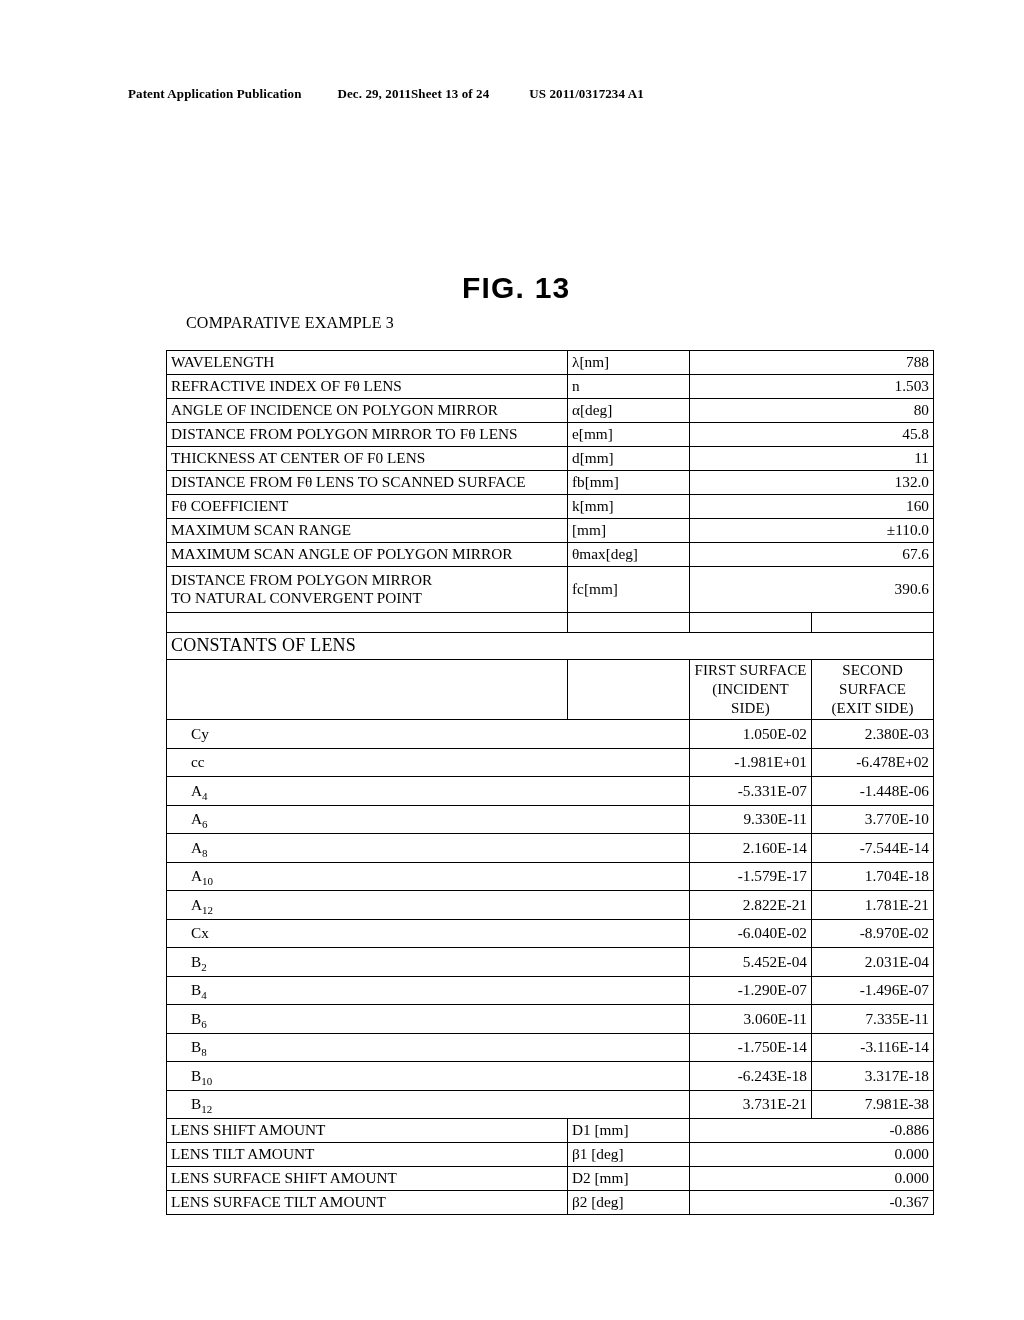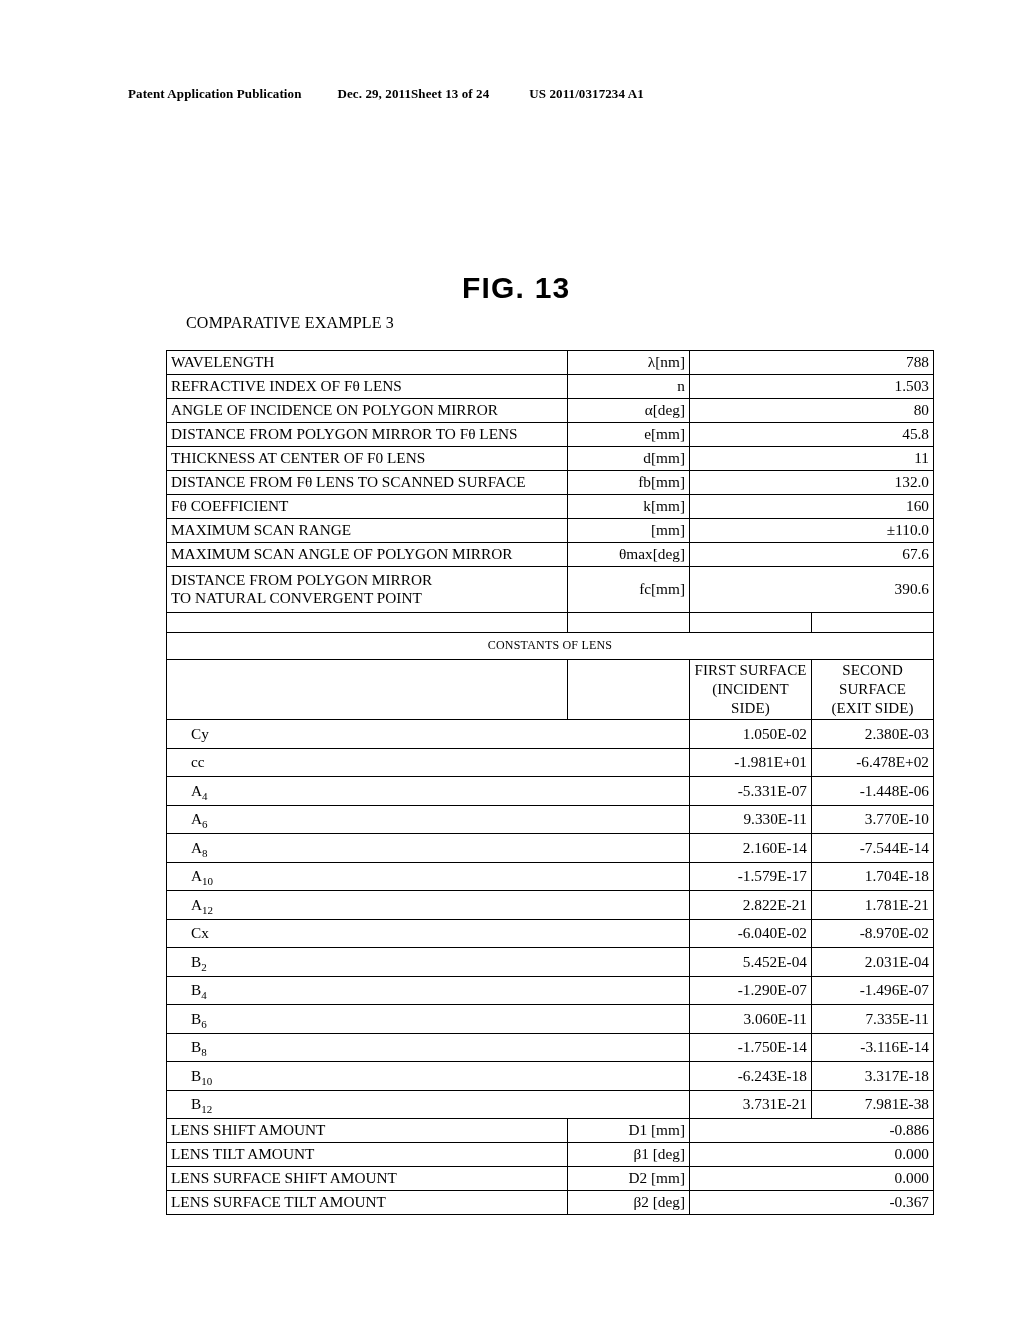--- a/index.html
+++ b/index.html
@@ -75,31 +75,31 @@
     vertical-align: middle;
     background: #ffffff;
   }
   
   col.c-label  { width: 401px; }
   col.c-symbol { width: 122px; }
   col.c-v1     { width: 122px; }
   col.c-v2     { width: 122px; }
 
   .cell-label  { text-align: left; }
-  .cell-symbol { text-align: right; padding-right: 5px; }
+  .cell-symbol { padding-right: 5px; }
   .cell-val    { text-align: right; padding-right: 6px; }
 
   tr.r-param td { height: 20px; }
   tr.r-twoline td { height: 42px; }
   tr.r-blank td { height: 16px; border-top: none; }
 
   .section-head td {
-    text-align: center;
+    text-align: left;
     height: 23px;
-    font-size: 12px;
+    font-size: 18px;
     letter-spacing: 0.2px;
   }
 
   .colhead td {
     text-align: center;
     height: 46px;
     font-size: 15px;
     line-height: 1.25;
     letter-spacing: 0.1px;
   }

